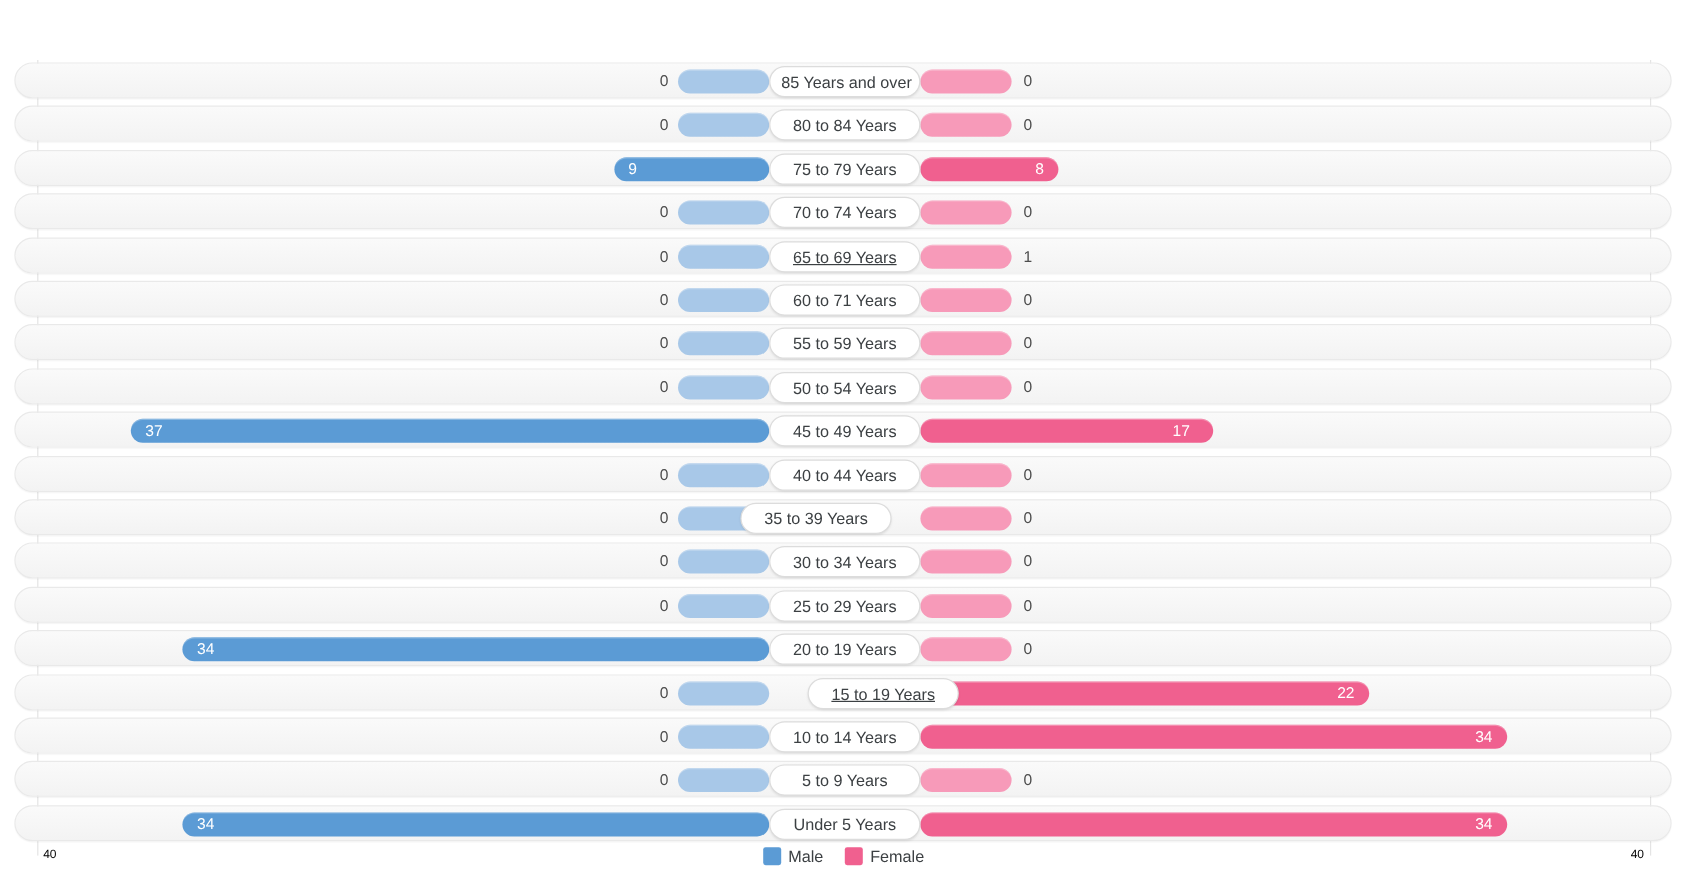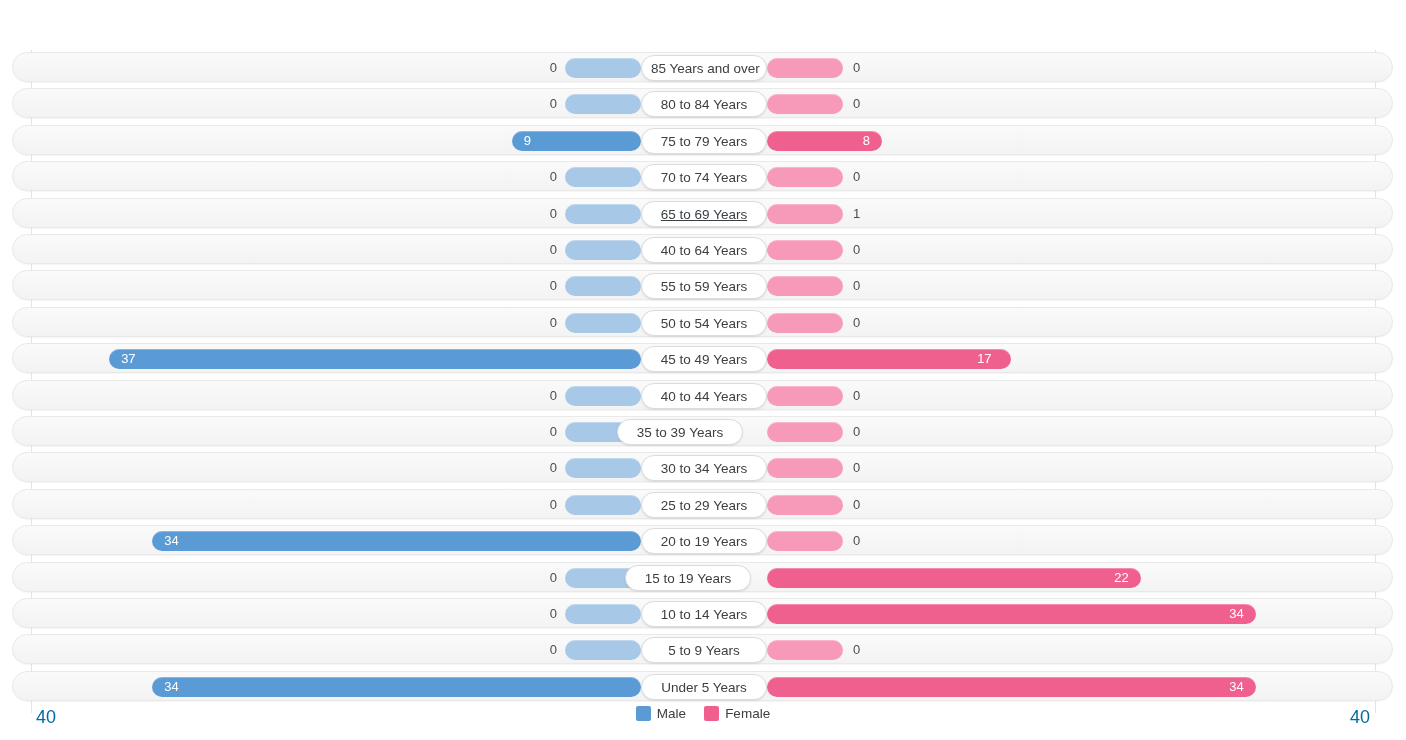--- a/index.html
+++ b/index.html
@@ -130,22 +130,22 @@
   .axis {
     position: absolute;
     top: 705px;
     left: 0;
     width: 1406px;
     height: 35px;
   }
   .axis-label {
     position: absolute;
     top: 2px;
-    font-size: 18px;
-    color: #0369a1;
+    font-size: 10px;
+    color: #000000;
   }
   .axis-label.left  { left: 36px; }
   .axis-label.right { right: 36px; }
 
   .legend {
     position: absolute;
     top: 1px;
     left: 0;
     width: 1406px;
     display: flex;
@@ -211,21 +211,21 @@
         <div class="val outside male-out" style="left: 504px; width: 40px;">0</div>
         <div class="bar female zero" style="left: 754px; width: 76px;"></div>
         <div class="val outside female-out" style="left: 840px; width: 40px;">1</div>
         <div class="age-pill" style="left: 628px; width: 126px; text-decoration: underline;">65 to 69 Years</div>
       </div>
       <div class="row" style="top: 184px;">
         <div class="bar male zero" style="left: 552px; width: 76px;"></div>
         <div class="val outside male-out" style="left: 504px; width: 40px;">0</div>
         <div class="bar female zero" style="left: 754px; width: 76px;"></div>
         <div class="val outside female-out" style="left: 840px; width: 40px;">0</div>
-        <div class="age-pill" style="left: 628px; width: 126px;">40 to 64 Years</div>
+        <div class="age-pill" style="left: 628px; width: 126px;">60 to 71 Years</div>
       </div>
       <div class="row" style="top: 220.4px;">
         <div class="bar male zero" style="left: 552px; width: 76px;"></div>
         <div class="val outside male-out" style="left: 504px; width: 40px;">0</div>
         <div class="bar female zero" style="left: 754px; width: 76px;"></div>
         <div class="val outside female-out" style="left: 840px; width: 40px;">0</div>
         <div class="age-pill" style="left: 628px; width: 126px;">55 to 59 Years</div>
       </div>
       <div class="row" style="top: 256.8px;">
         <div class="bar male zero" style="left: 552px; width: 76px;"></div>
@@ -274,21 +274,21 @@
         <div class="val inside" style="left: 151.25px;">34</div>
         <div class="bar female zero" style="left: 754px; width: 76px;"></div>
         <div class="val outside female-out" style="left: 840px; width: 40px;">0</div>
         <div class="age-pill" style="left: 628px; width: 126px;">20 to 19 Years</div>
       </div>
       <div class="row" style="top: 511.6px;">
         <div class="bar male zero" style="left: 552px; width: 76px;"></div>
         <div class="val outside male-out" style="left: 504px; width: 40px;">0</div>
         <div class="bar female" style="left: 754px; width: 373.75px;"></div>
         <div class="val inside" style="left: 1085.75px; width: 30px; text-align: right;">22</div>
-        <div class="age-pill" style="left: 612px; width: 126px;">15 to 19 Years</div>
+        <div class="age-pill" style="left: 660px; width: 126px; text-decoration: underline;">15 to 19 Years</div>
       </div>
       <div class="row" style="top: 548px;">
         <div class="bar male zero" style="left: 552px; width: 76px;"></div>
         <div class="val outside male-out" style="left: 504px; width: 40px;">0</div>
         <div class="bar female" style="left: 754px; width: 488.75px;"></div>
         <div class="val inside" style="left: 1200.75px; width: 30px; text-align: right;">34</div>
         <div class="age-pill" style="left: 628px; width: 126px;">10 to 14 Years</div>
       </div>
       <div class="row" style="top: 584.4px;">
         <div class="bar male zero" style="left: 552px; width: 76px;"></div>

